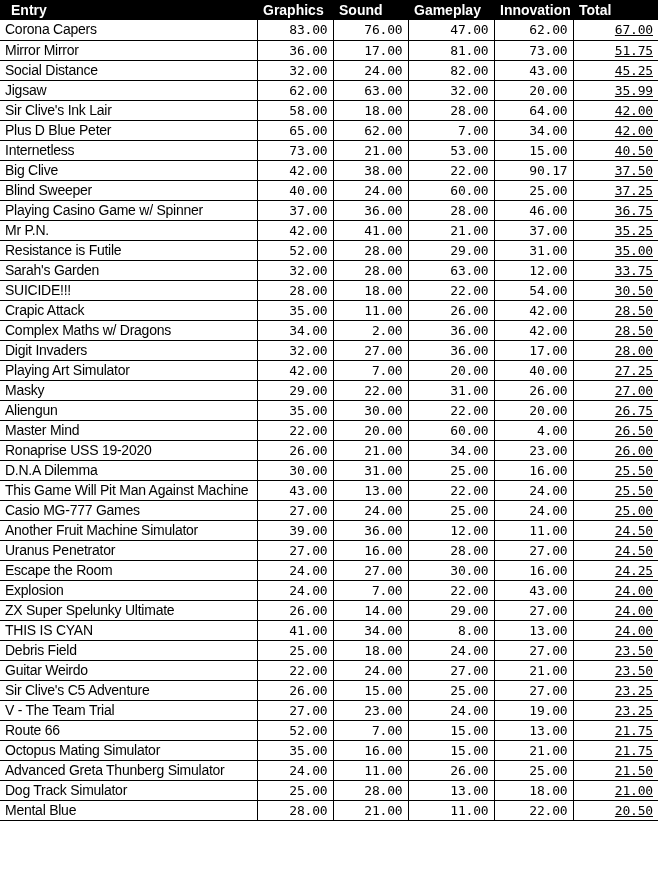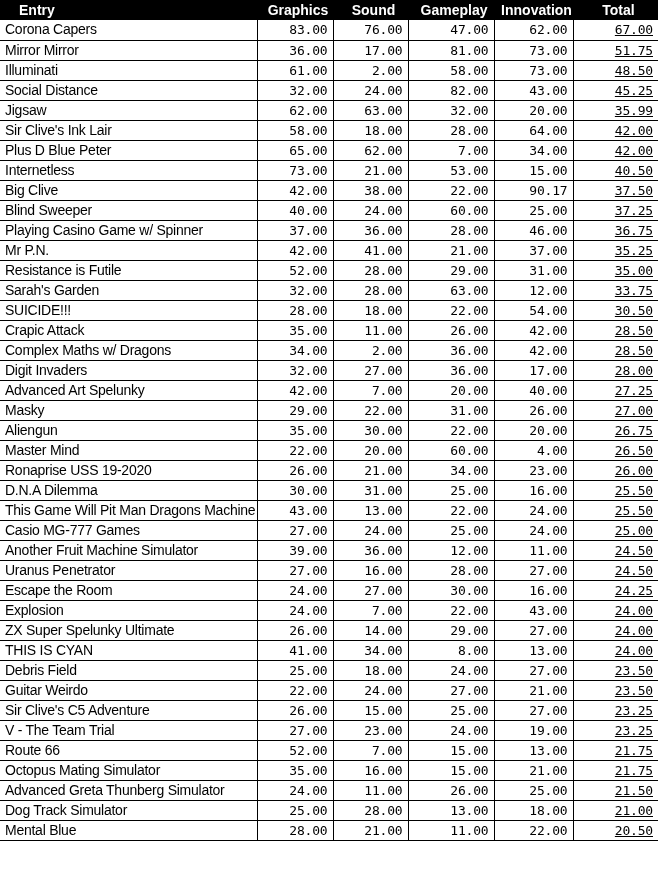--- a/index.html
+++ b/index.html
@@ -25,29 +25,29 @@
   table.scores col.c-innovation { width: 79px; }
   table.scores col.c-total      { width: 85px; }
 
   thead th {
     background: #000000;
     color: #ffffff;
     font-family: "Liberation Sans", sans-serif;
     font-size: 14px;
     font-weight: bold;
     text-align: left;
-    padding: 0 0 0 19px;
+    padding: 0 0 0 11px;
     height: 20px;
     line-height: 20px;
     box-sizing: border-box;
     border: none;
     white-space: nowrap;
     overflow: hidden;
   }
-  thead th.num { padding-left: 6px; text-align: center; }
+  thead th.num { padding-left: 6px; }
 
   tbody tr { height: 20px; }
 
   tbody td {
     height: 20px;
     line-height: 19px;
     box-sizing: border-box;
     border-bottom: 1px solid #000000;
     border-right: 1px solid #000000;
     font-size: 14px;
@@ -109,28 +109,20 @@
       </tr>
       <tr>
         <td class="entry">Mirror Mirror</td>
         <td class="num">36.00</td>
         <td class="num">17.00</td>
         <td class="num">81.00</td>
         <td class="num">73.00</td>
         <td class="num total">51.75</td>
       </tr>
       <tr>
-        <td class="entry">Illuminati</td>
-        <td class="num">61.00</td>
-        <td class="num">2.00</td>
-        <td class="num">58.00</td>
-        <td class="num">73.00</td>
-        <td class="num total">48.50</td>
-      </tr>
-      <tr>
         <td class="entry">Social Distance</td>
         <td class="num">32.00</td>
         <td class="num">24.00</td>
         <td class="num">82.00</td>
         <td class="num">43.00</td>
         <td class="num total">45.25</td>
       </tr>
       <tr>
         <td class="entry">Jigsaw</td>
         <td class="num">62.00</td>
@@ -237,21 +229,21 @@
       </tr>
       <tr>
         <td class="entry">Digit Invaders</td>
         <td class="num">32.00</td>
         <td class="num">27.00</td>
         <td class="num">36.00</td>
         <td class="num">17.00</td>
         <td class="num total">28.00</td>
       </tr>
       <tr>
-        <td class="entry">Advanced Art Spelunky</td>
+        <td class="entry">Playing Art Simulator</td>
         <td class="num">42.00</td>
         <td class="num">7.00</td>
         <td class="num">20.00</td>
         <td class="num">40.00</td>
         <td class="num total">27.25</td>
       </tr>
       <tr>
         <td class="entry">Masky</td>
         <td class="num">29.00</td>
         <td class="num">22.00</td>
@@ -285,21 +277,21 @@
       </tr>
       <tr>
         <td class="entry">D.N.A Dilemma</td>
         <td class="num">30.00</td>
         <td class="num">31.00</td>
         <td class="num">25.00</td>
         <td class="num">16.00</td>
         <td class="num total">25.50</td>
       </tr>
       <tr>
-        <td class="entry">This Game Will Pit Man Dragons Machine</td>
+        <td class="entry">This Game Will Pit Man Against Machine</td>
         <td class="num">43.00</td>
         <td class="num">13.00</td>
         <td class="num">22.00</td>
         <td class="num">24.00</td>
         <td class="num total">25.50</td>
       </tr>
       <tr>
         <td class="entry">Casio MG-777 Games</td>
         <td class="num">27.00</td>
         <td class="num">24.00</td>

